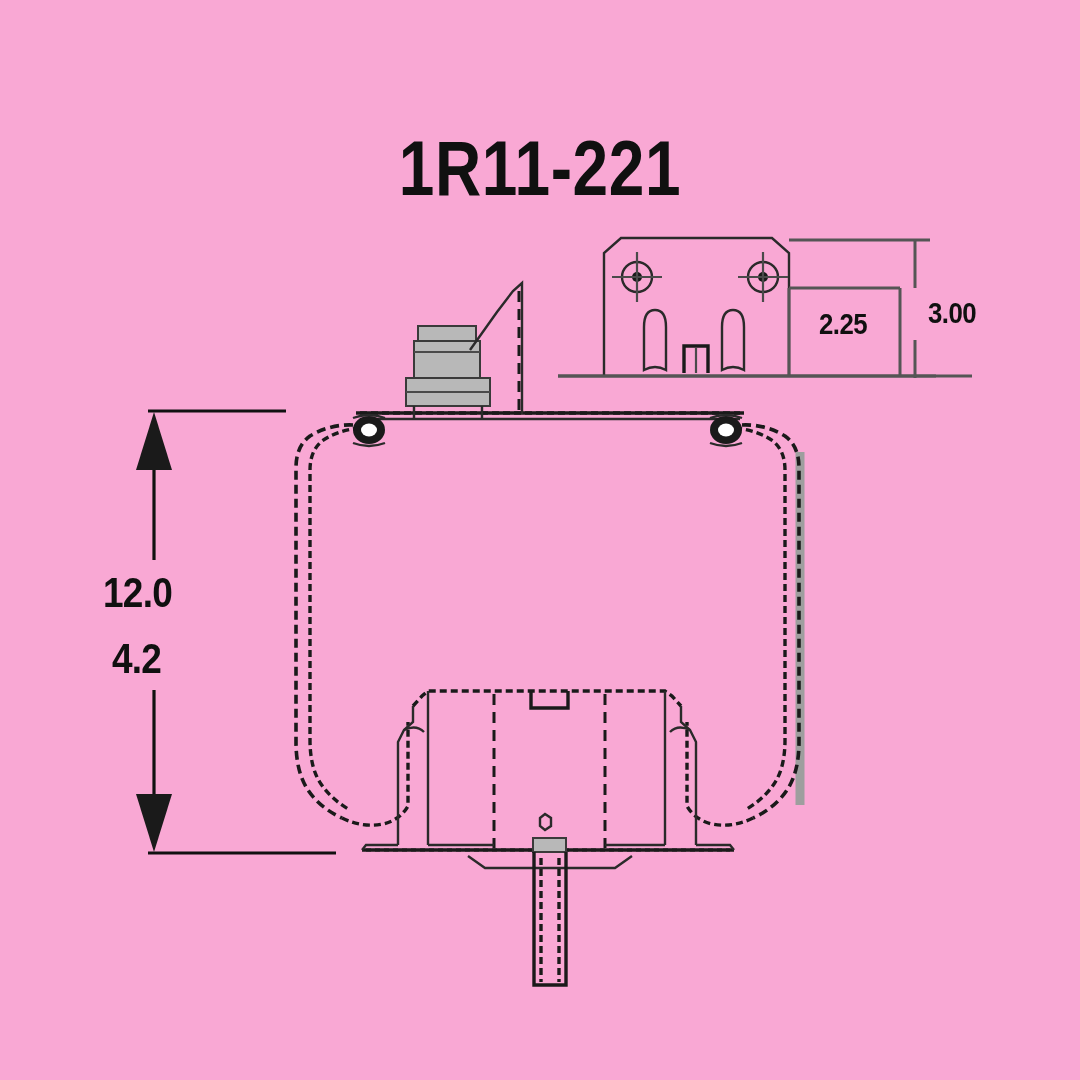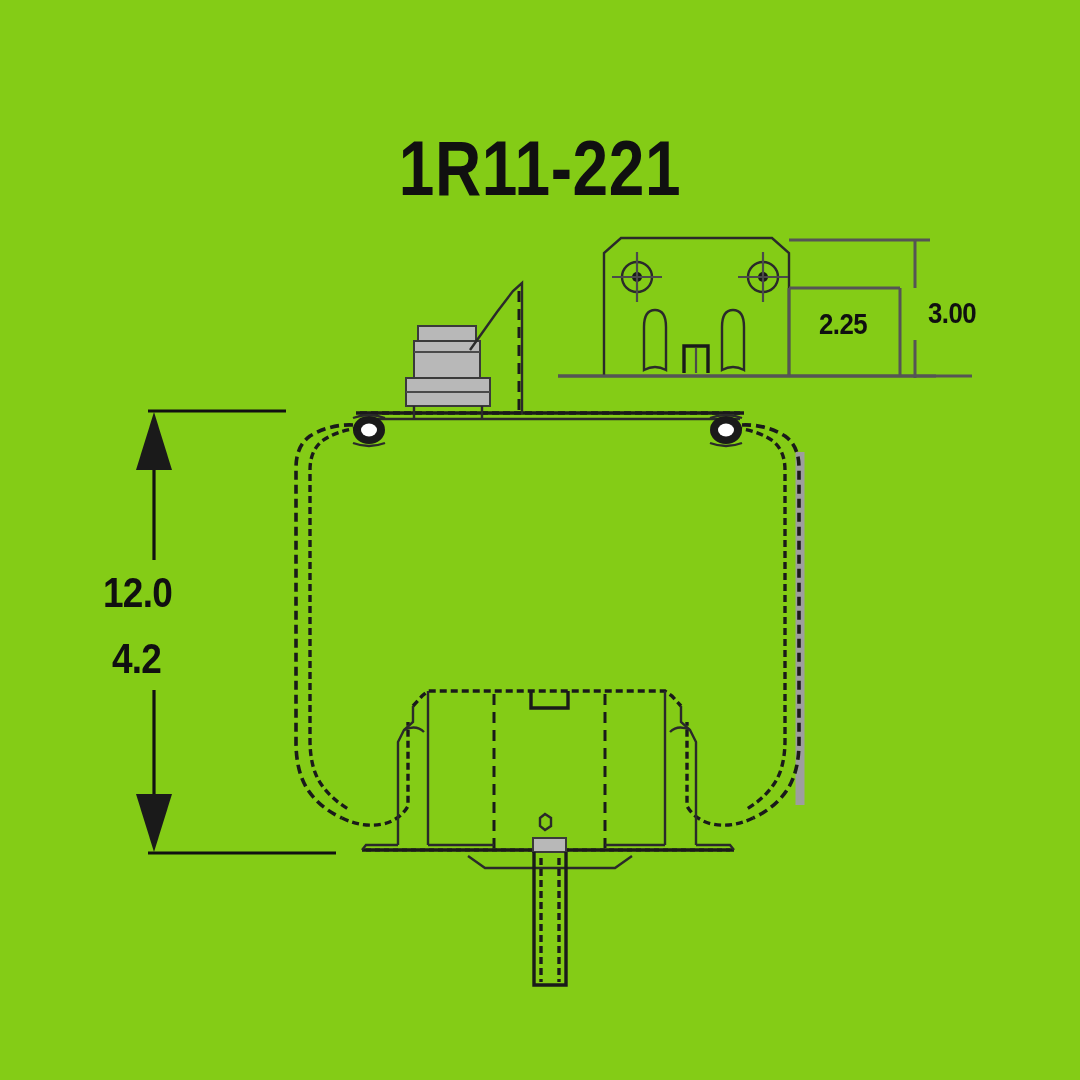--- a/index.html
+++ b/index.html
@@ -8,21 +8,21 @@
     padding: 0;
     background: #ffffff;
   }
   body {
     font-family: "Liberation Sans", sans-serif;
   }
   #sheet {
     position: relative;
     width: 1080px;
     height: 1080px;
-    background: #84cc16;
+    background: #f9a8d4;
     overflow: hidden;
   }
   #drawing-svg {
     position: absolute;
     left: 0;
     top: 0;
     width: 1080px;
     height: 1080px;
     display: block;
   }

